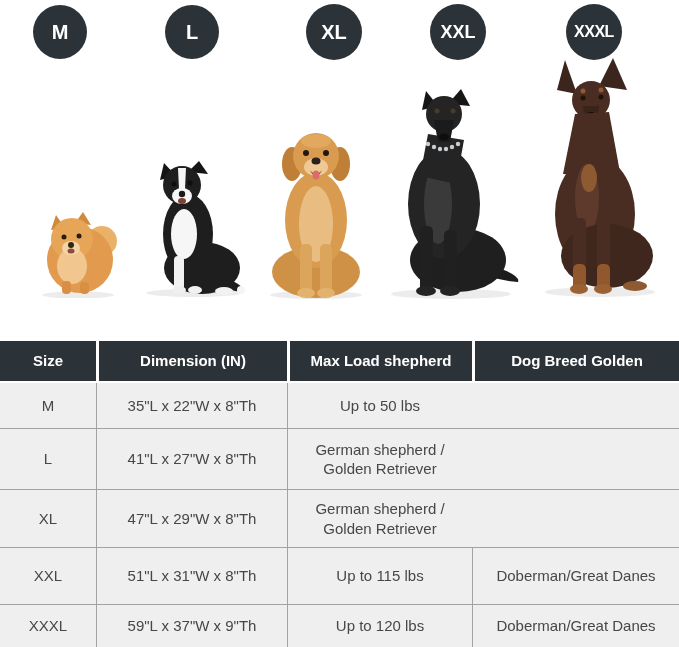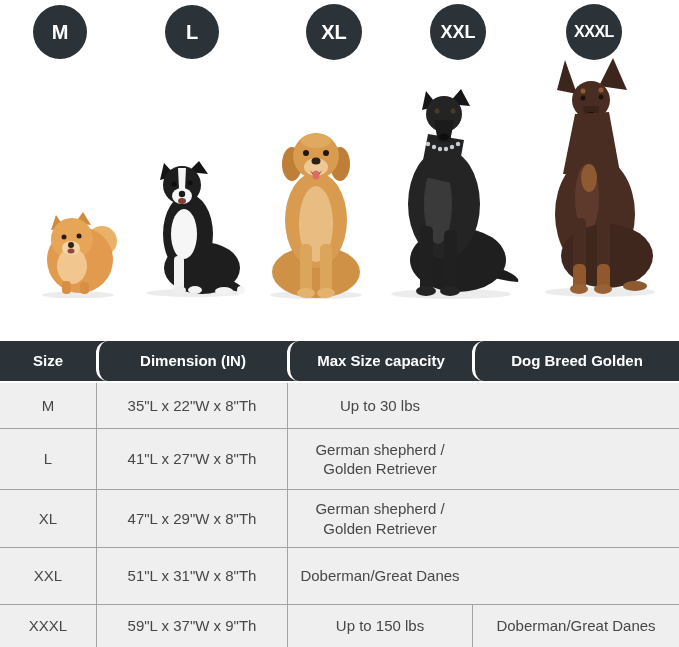--- a/index.html
+++ b/index.html
@@ -36,21 +36,21 @@
   .size-table { position:absolute; left:0; top:341px; width:679px; height:306px; }
   .t-row {
     display:grid; grid-template-columns:96px 191px 185px auto;
     width:100%;
   }
   .t-head {
     height:42px; background:#2c3338; color:#ffffff;
     border-bottom:2px solid #ffffff;
   }
   .t-head .cell { font-weight:bold; font-size:15px; }
-  .t-head .cell + .cell { border-left:3px solid #ffffff;border-radius:12px; }
+  .t-head .cell + .cell { border-left:3px solid #ffffff; }
   .t-body { background:#efefef; color:#474747; font-size:15px; }
   .t-body .cell + .cell { border-left:1px solid #a3a3a3; }
   .t-body + .t-body { border-top:1px solid #a3a3a3; }
   .row-m    { height:45px; }
   .row-l    { height:61px; }
   .row-xl   { height:58px; }
   .row-xxl  { height:57px; }
   .row-xxxl { height:43px; }
   .cell {
     display:flex; align-items:center; justify-content:center;
@@ -191,51 +191,52 @@
       <rect x="62" y="206" width="13" height="26" rx="5" fill="#91572d"></rect>
       <ellipse cx="44" cy="231" rx="9" ry="5" fill="#9a6234"></ellipse>
       <ellipse cx="68" cy="231" rx="9" ry="5" fill="#9a6234"></ellipse>
     </svg>
   </div>
 
   <div class="size-table">
     <div class="t-row t-head">
       <div class="cell">Size</div>
       <div class="cell">Dimension (IN)</div>
-      <div class="cell">Max Size capacity</div>
+      <div class="cell">Max Load shepherd</div>
       <div class="cell">Dog Breed Golden</div>
     </div>
 
     <div class="t-row t-body row-m">
       <div class="cell">M</div>
       <div class="cell">35"L x 22"W x 8"Th</div>
-      <div class="cell">Up to 30 lbs</div>
+      <div class="cell">Up to 50 lbs</div>
     </div>
 
     <div class="t-row t-body row-l">
       <div class="cell">L</div>
       <div class="cell">41"L x 27"W x 8"Th</div>
       <div class="cell">German shepherd /
 Golden Retriever</div>
     </div>
 
     <div class="t-row t-body row-xl">
       <div class="cell">XL</div>
       <div class="cell">47"L x 29"W x 8"Th</div>
       <div class="cell">German shepherd /
 Golden Retriever</div>
     </div>
 
     <div class="t-row t-body row-xxl">
       <div class="cell">XXL</div>
       <div class="cell">51"L x 31"W x 8"Th</div>
+      <div class="cell">Up to 115 lbs</div>
       <div class="cell">Doberman/Great Danes</div>
     </div>
 
     <div class="t-row t-body row-xxxl">
       <div class="cell">XXXL</div>
       <div class="cell">59"L x 37"W x 9"Th</div>
-      <div class="cell">Up to 150 lbs</div>
+      <div class="cell">Up to 120 lbs</div>
       <div class="cell">Doberman/Great Danes</div>
     </div>
   </div>
 
 </div>
 
 </body></html>

